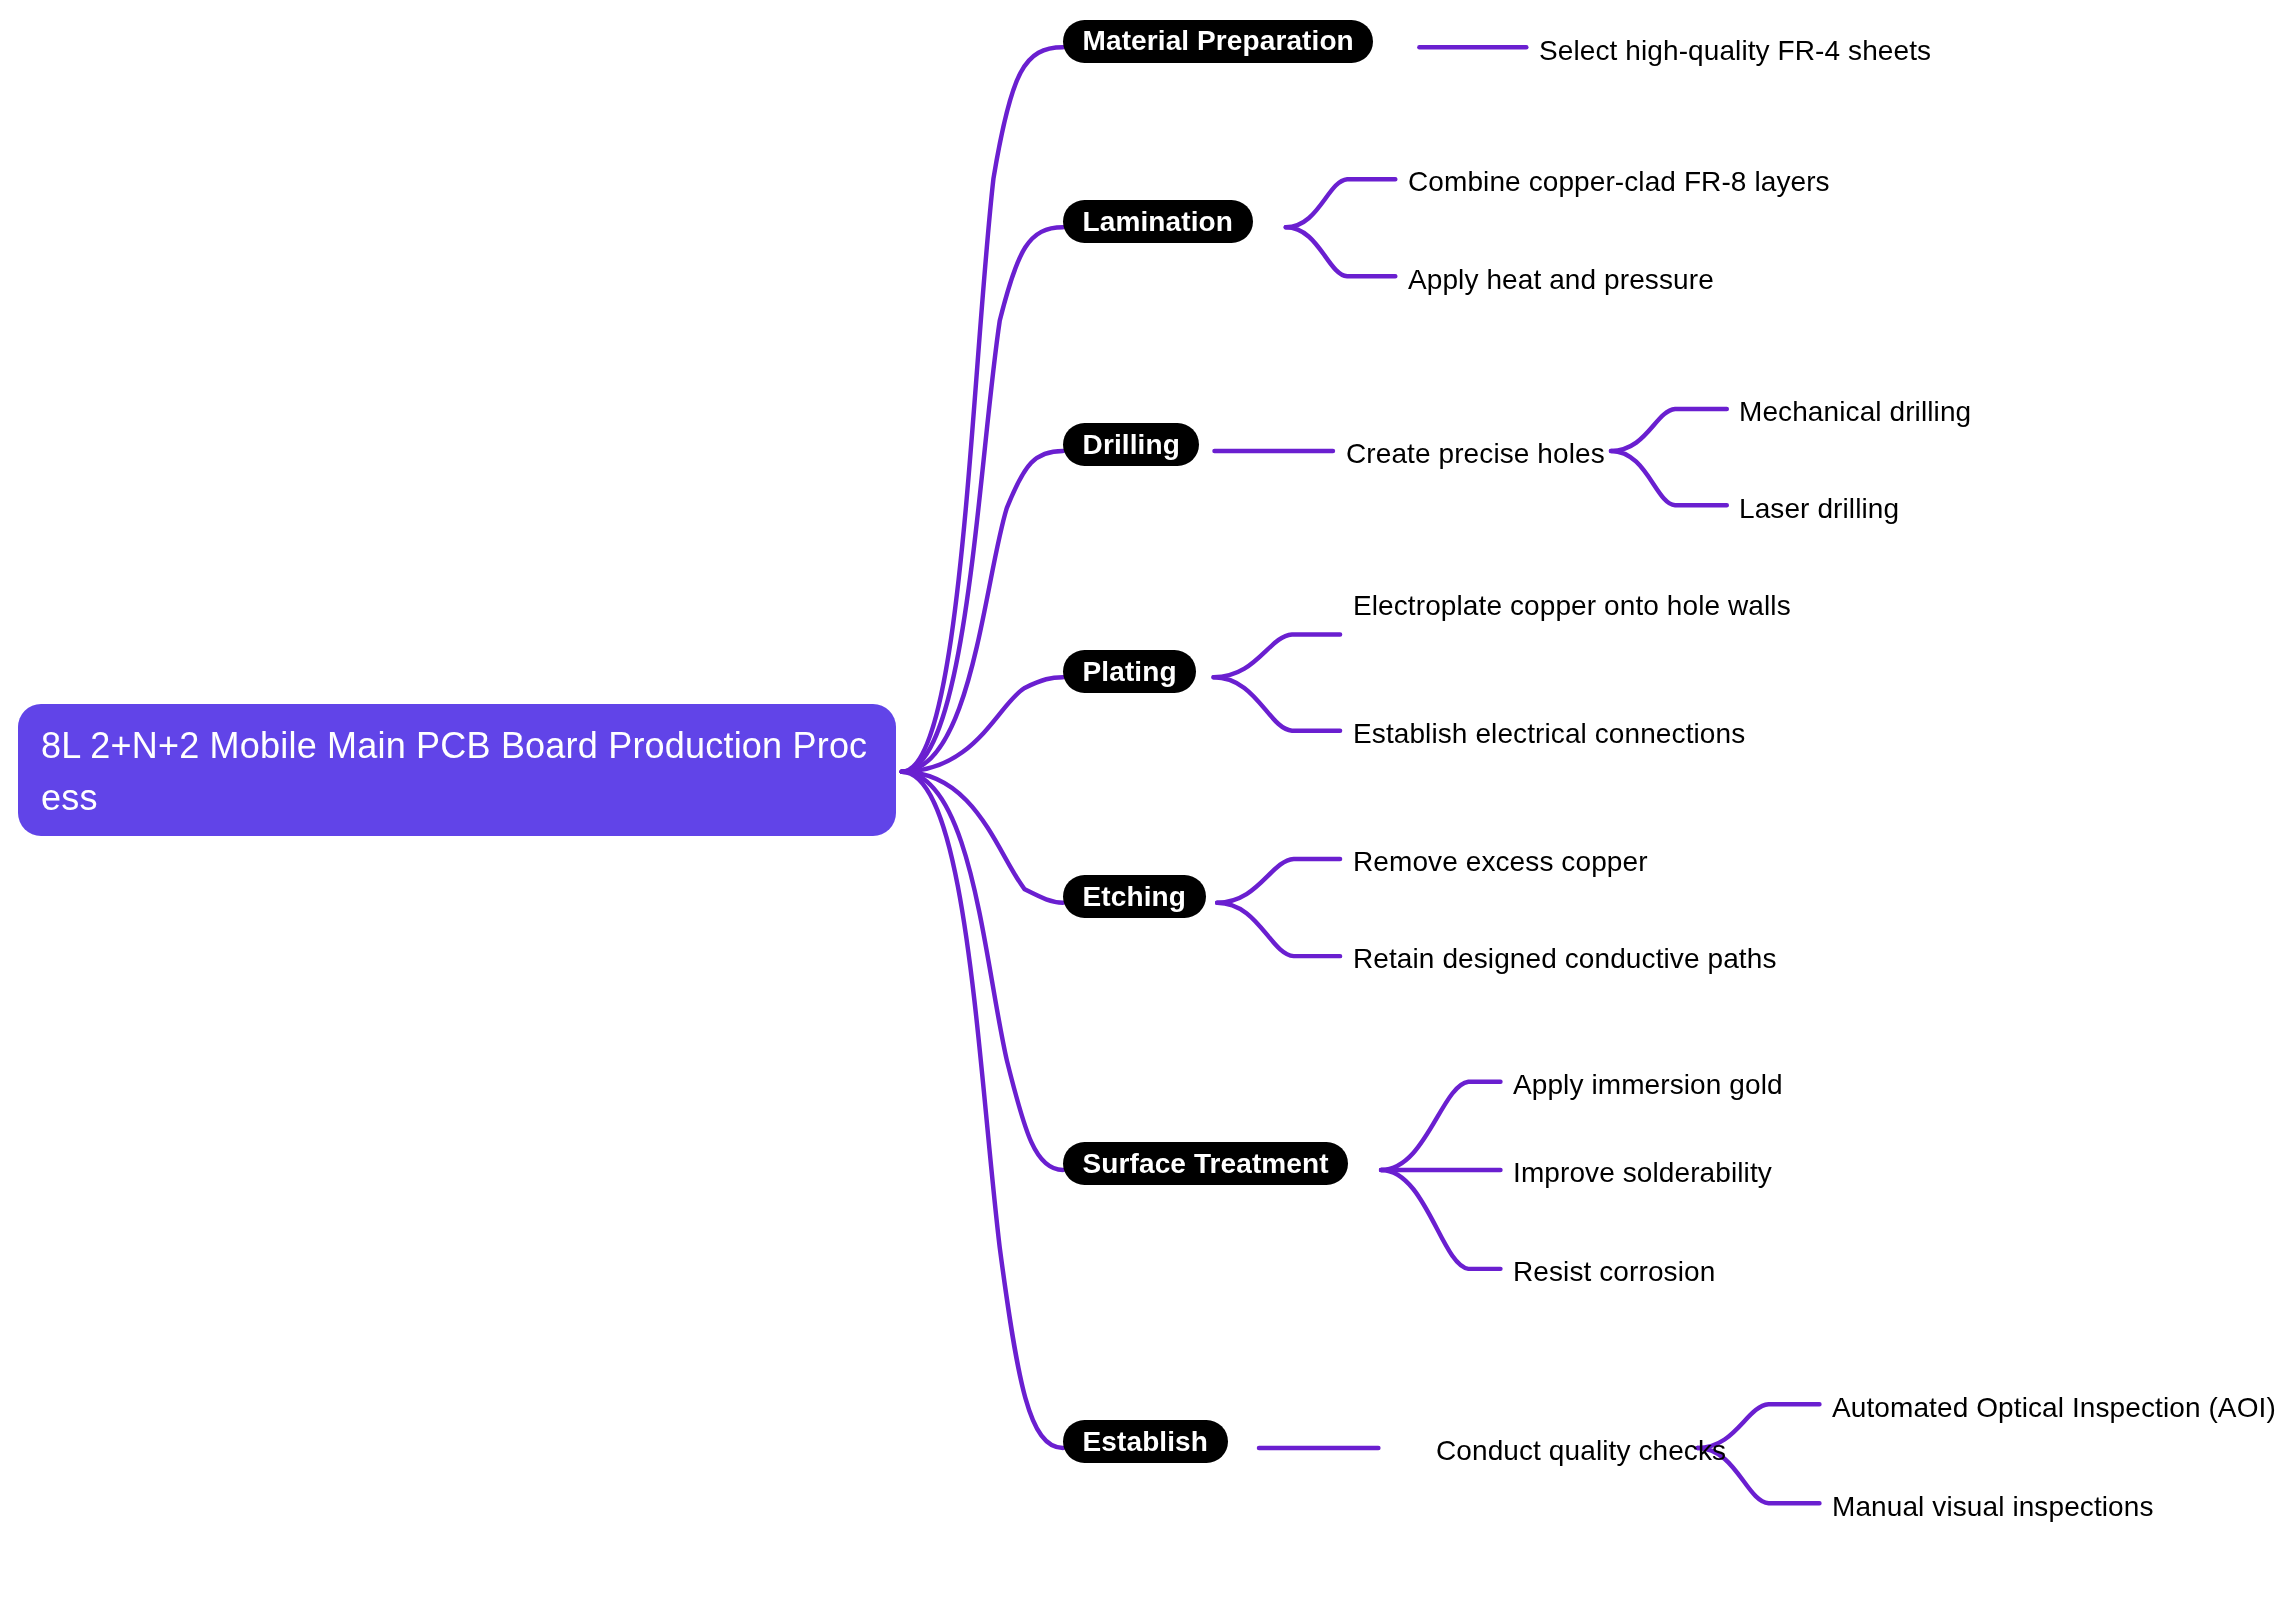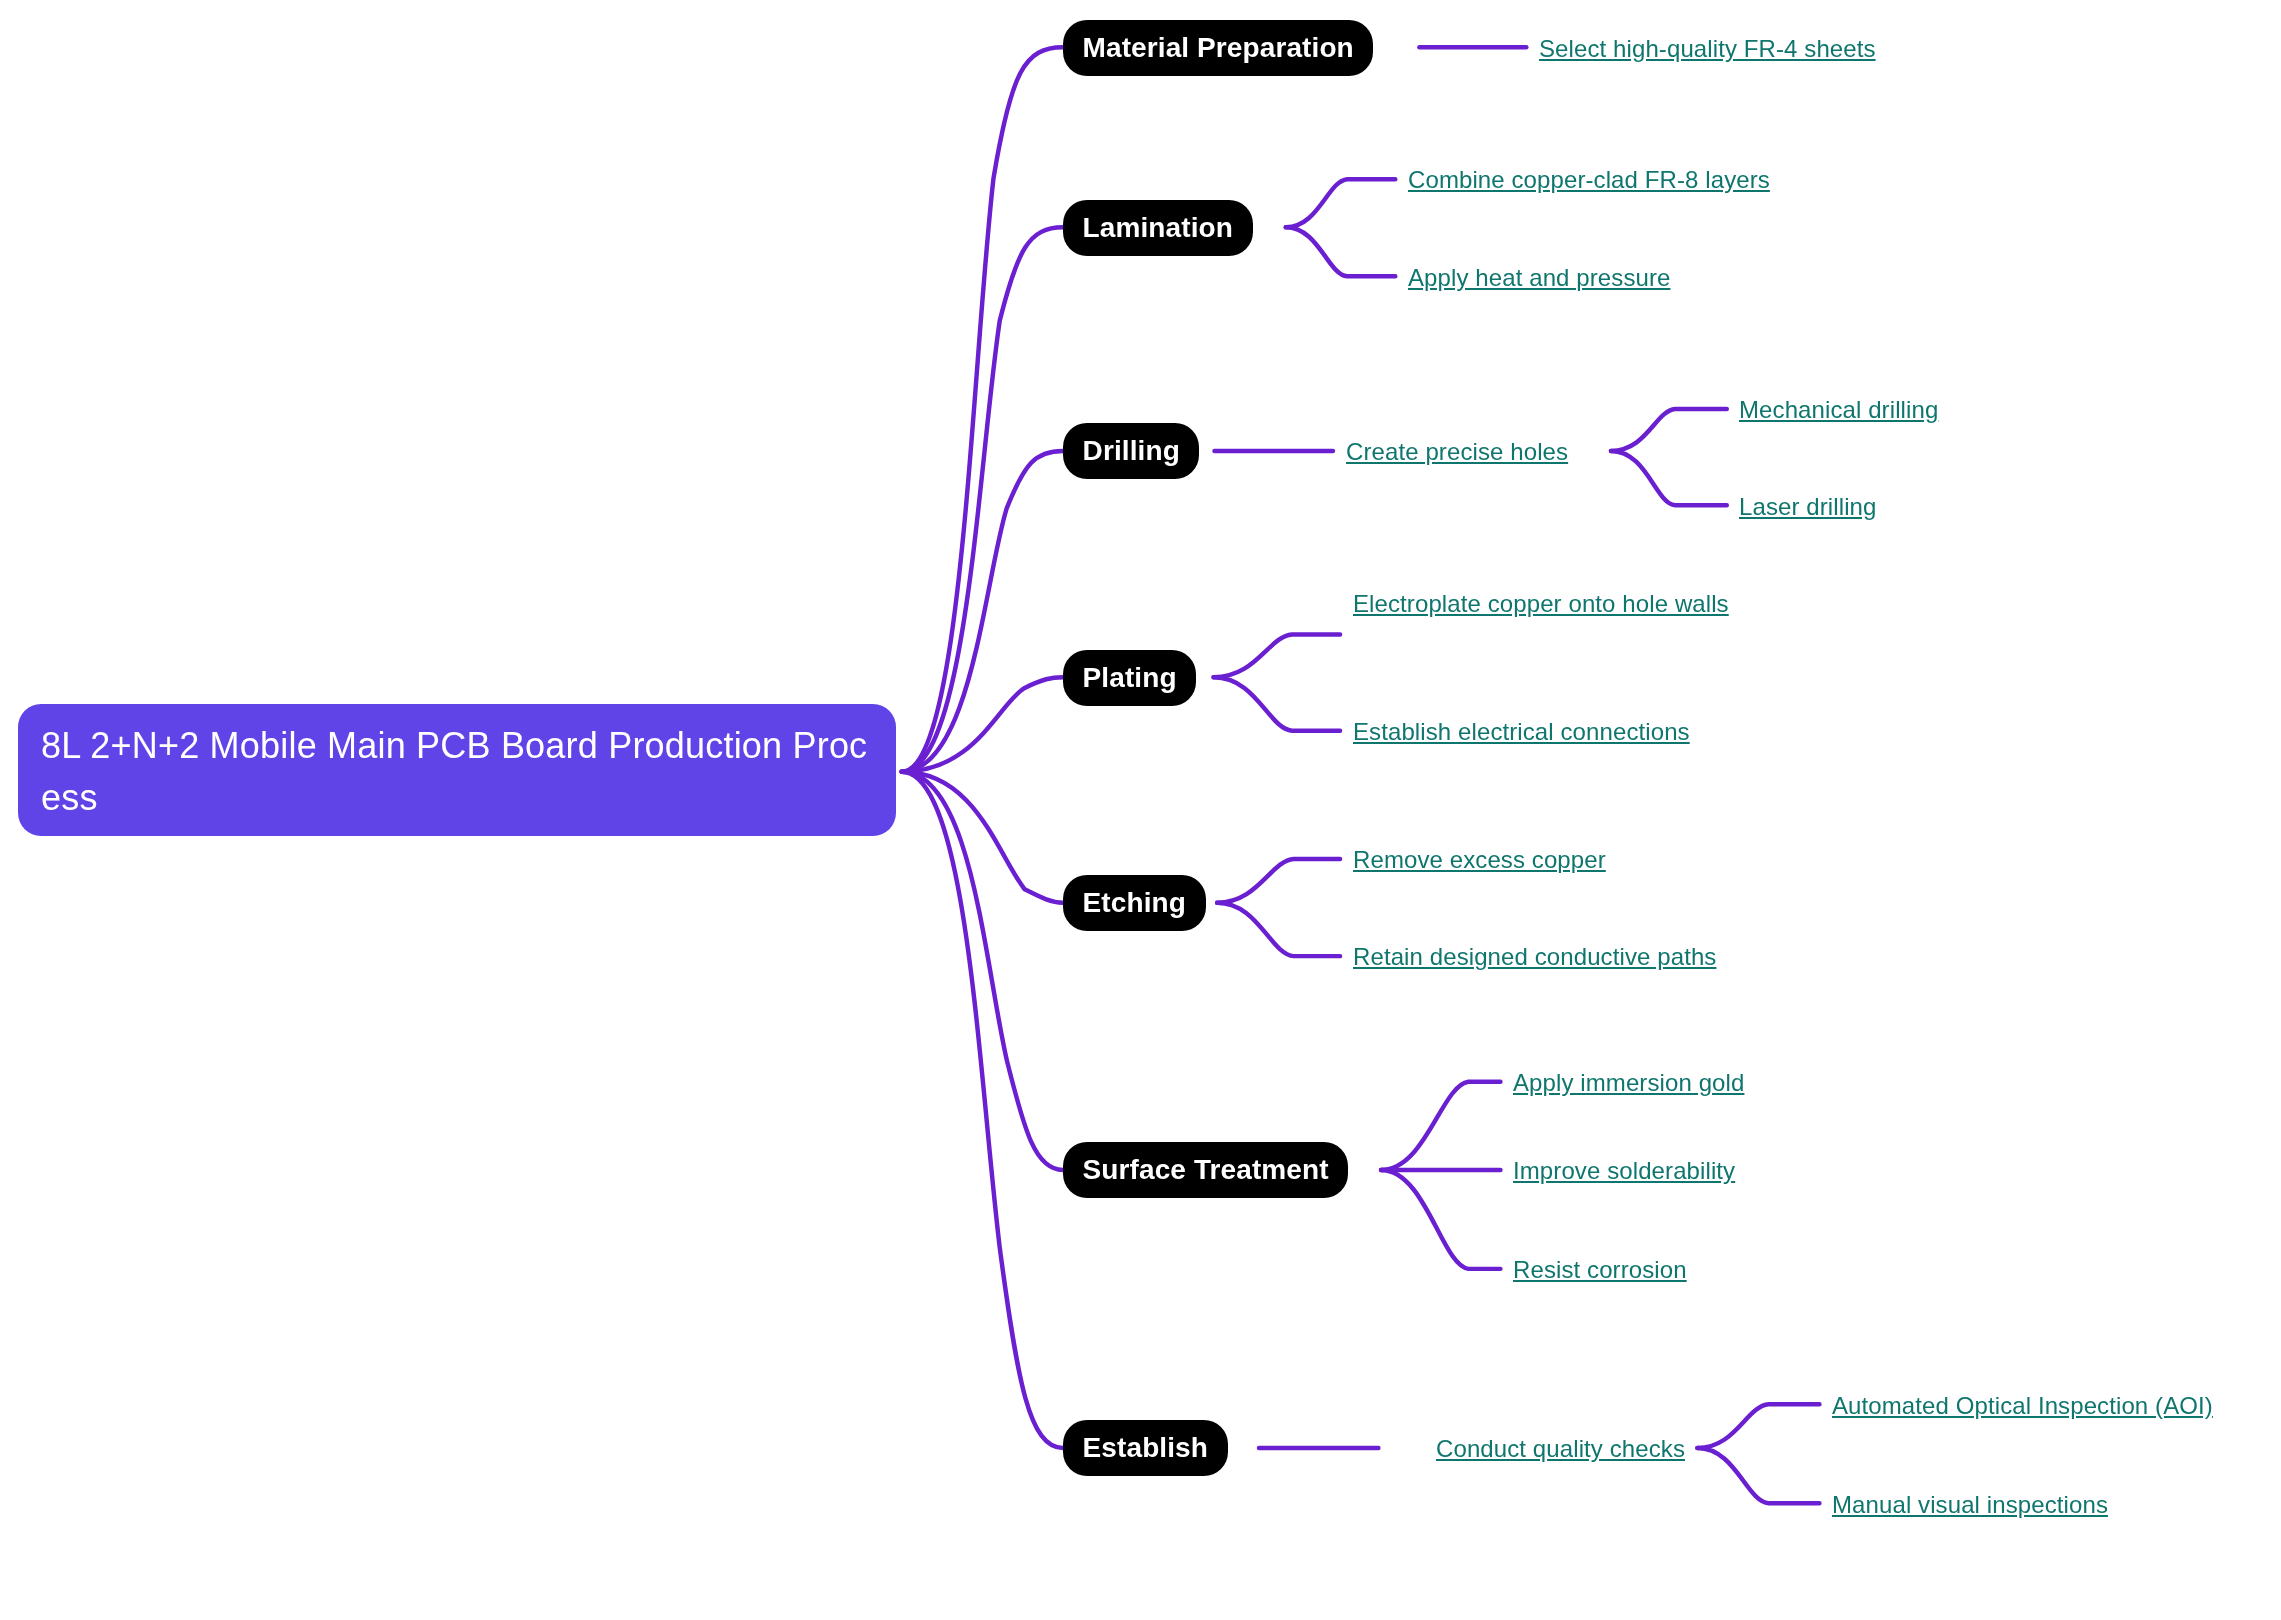--- a/index.html
+++ b/index.html
@@ -56,37 +56,36 @@
     color: #ffffff;
     font-size: 28px;
     font-weight: 700;
     letter-spacing: 0.1px;
     display: flex;
     align-items: center;
     justify-content: center;
     padding: 0 19.6px;
     box-sizing: border-box;
     white-space: nowrap;
-    height: 56px;
+    height: 43px;
   }
   .l1-node .l1-label {
     display: block;
     line-height: 1;
   }
 
   
   .leaf {
     position: absolute;
-    color: #0f766e;
-    font-size: 24px;
+    color: #000000;
+    font-size: 28px;
     font-weight: 400;
     white-space: nowrap;
     line-height: 1;
     letter-spacing: 0.1px;
-    text-decoration: underline;
   }
 </style>
 </head>
 <body>
 
 <div id="canvas">
 
   <svg id="edges" viewBox="0 0 2560 1818" xmlns="http://www.w3.org/2000/svg">
     <defs>
       <linearGradient id="edgeGrad" x1="0" y1="0" x2="1" y2="0">

